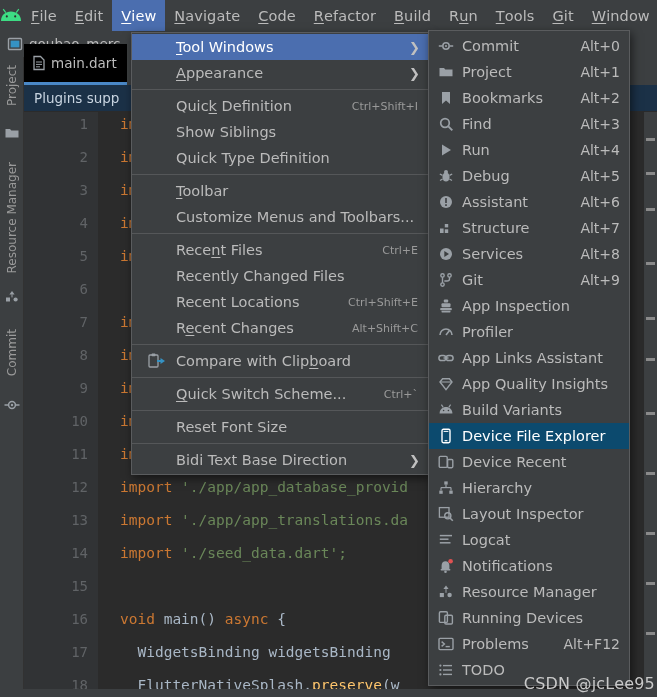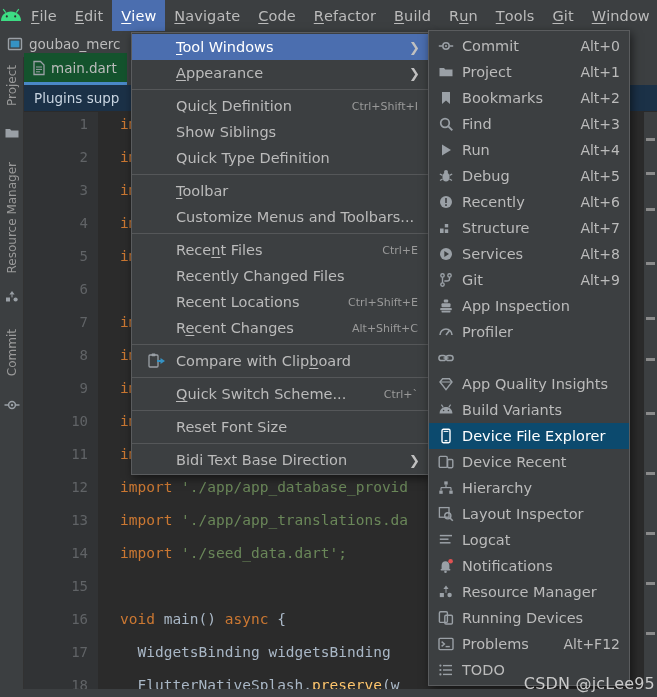--- a/index.html
+++ b/index.html
@@ -49,22 +49,22 @@
   
   .editor-wrap {
     position: absolute; left: 24px; top: 57px; width: 633px; height: 640px;
     background: #2b2b2b;
   }
   .tabbar {
     position: absolute; left: 0; top: 0; width: 633px; height: 28px;
     background: #3c3f41; display: flex; align-items: flex-end;
   }
   .tab {
-    height: 32px; display: flex; align-items: center; padding: 0 10px 0 8px;
-    background: #14532d; border-bottom: 3px solid #4a88c7;
+    height: 41px; display: flex; align-items: center; padding: 0 10px 0 8px;
+    background: #000000; border-bottom: 3px solid #4a88c7;
     color: #bbbbbb; font-size: 13.5px;
   }
   .tab .t-ico { width: 14px; height: 16px; margin-right: 5px; }
 
   .notifbar {
     position: absolute; left: 0; top: 28px; width: 633px; height: 27px;
     background: #1b3147; display: flex; align-items: center; padding-left: 10px;
     color: #c8d4e0; font-size: 13.5px; white-space: nowrap;
     border-bottom: 1px solid #2b2b2b;
   }
@@ -435,21 +435,21 @@
           <span class="acc">Alt+5</span>
         </div>
         <div class="si">
           <span class="si-ico">
             <svg width="16" height="16" viewBox="0 0 16 16">
               <circle cx="8" cy="8" r="6" fill="#9aa0a6"></circle>
               <rect x="7.2" y="4" width="1.6" height="5" fill="#3c3f41"></rect>
               <rect x="7.2" y="10.2" width="1.6" height="1.8" fill="#3c3f41"></rect>
             </svg>
           </span>
-          <span>Recently</span>
+          <span>Assistant</span>
           <span class="acc">Alt+6</span>
         </div>
         <div class="si">
           <span class="si-ico">
             <svg width="16" height="16" viewBox="0 0 16 16">
               <rect x="2" y="8.5" width="3.6" height="4.5" fill="#9aa0a6"></rect>
               <rect x="6.8" y="4" width="3.4" height="3.4" fill="#9aa0a6"></rect>
               <rect x="6.8" y="9.3" width="3.4" height="3.7" fill="#9aa0a6"></rect>
             </svg>
           </span>
@@ -500,20 +500,21 @@
           <span>Profiler</span>
         </div>
         <div class="si">
           <span class="si-ico">
             <svg width="16" height="16" viewBox="0 0 16 16">
               <rect x="0.9" y="5.4" width="7" height="5.2" rx="2.6" fill="none" stroke="#9aa0a6" stroke-width="1.5"></rect>
               <rect x="8.1" y="5.4" width="7" height="5.2" rx="2.6" fill="none" stroke="#9aa0a6" stroke-width="1.5"></rect>
               <line x1="5.5" y1="8" x2="10.5" y2="8" stroke="#9aa0a6" stroke-width="1.5"></line>
             </svg>
           </span>
+          <span>App Links Assistant</span>
         </div>
         <div class="si">
           <span class="si-ico">
             <svg width="16" height="16" viewBox="0 0 16 16">
               <path d="M2 6 L4.6 2.8 H11.4 L14 6 L8 13.6 Z" fill="none" stroke="#9aa0a6" stroke-width="1.4"></path>
               <line x1="2" y1="6" x2="14" y2="6" stroke="#9aa0a6" stroke-width="1.1"></line>
             </svg>
           </span>
           <span>App Quality Insights</span>
         </div>

